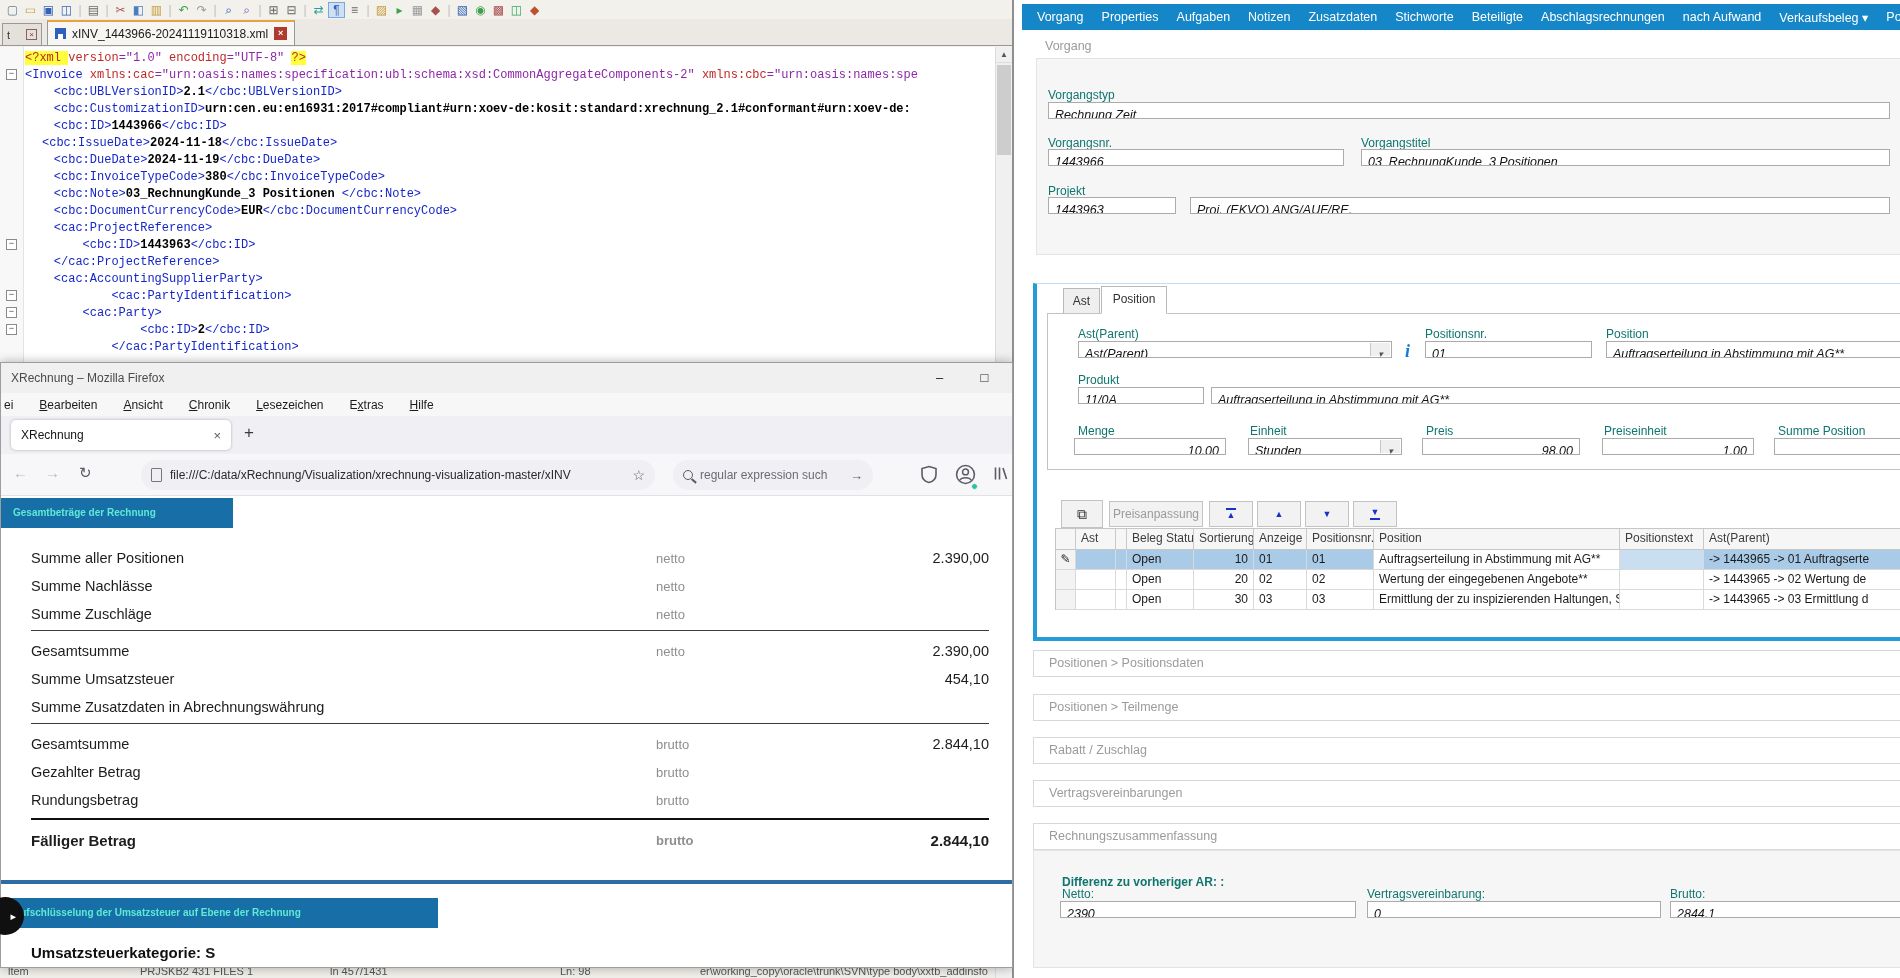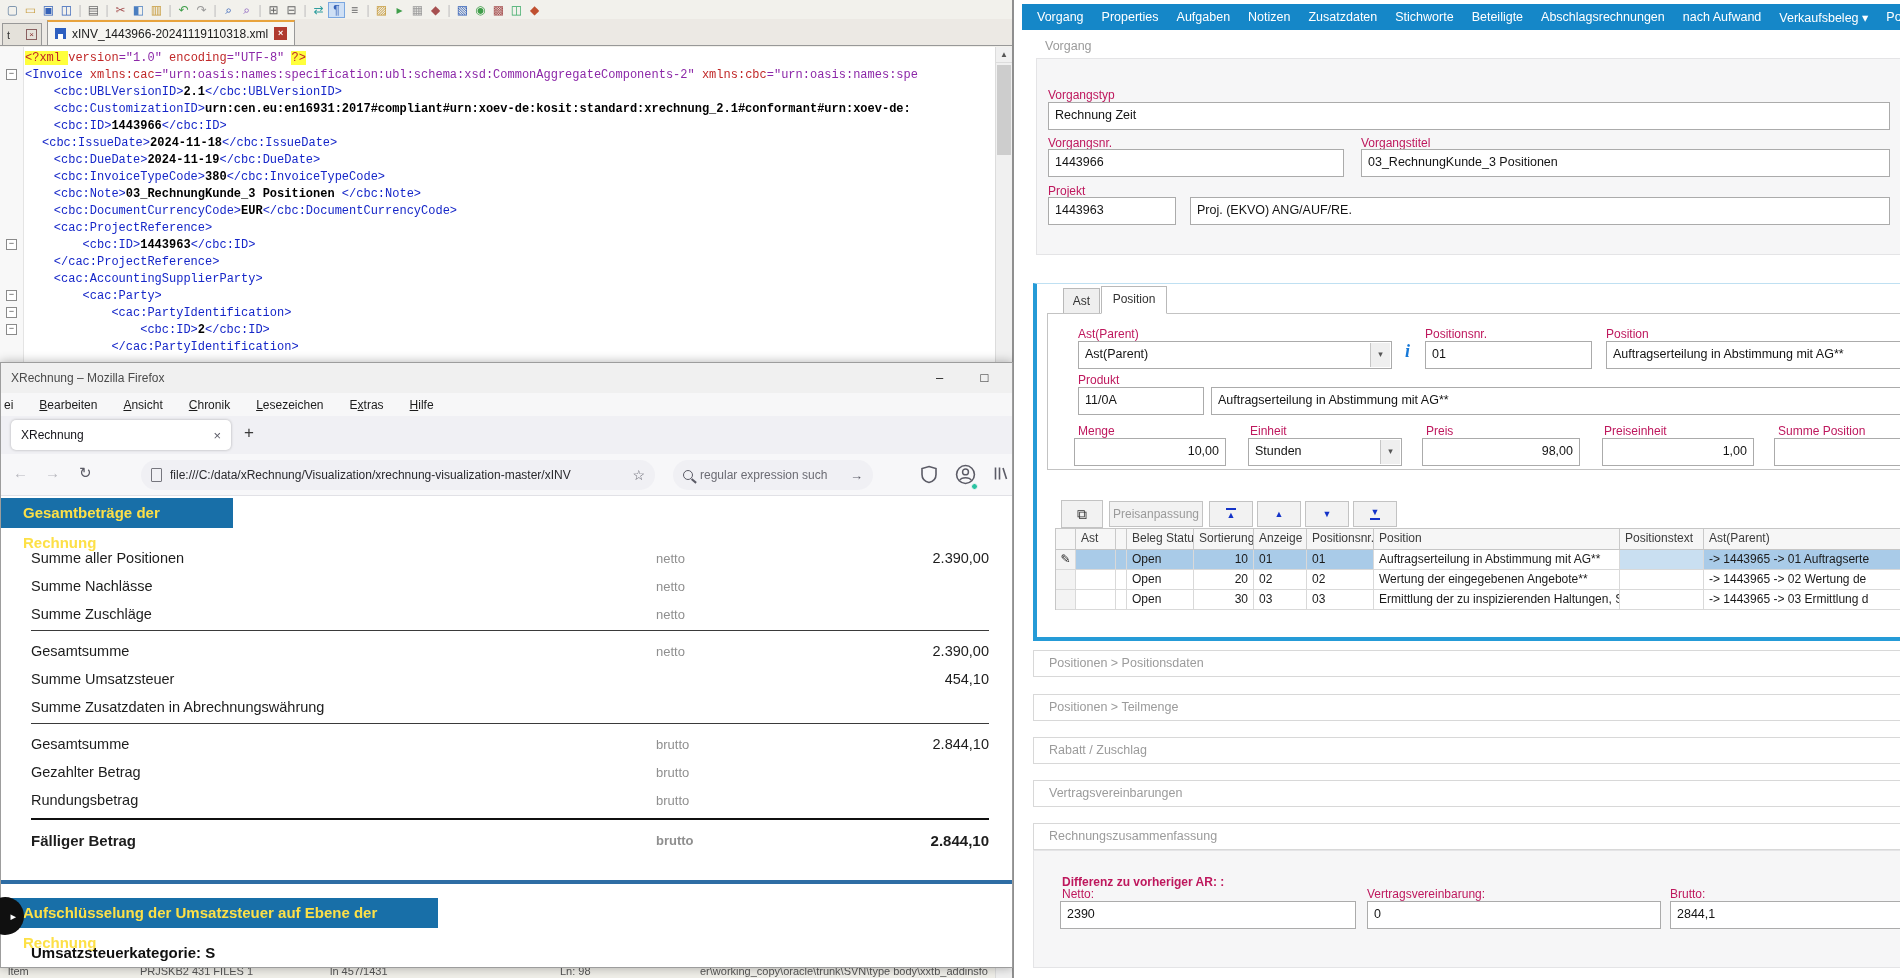--- a/index.html
+++ b/index.html
@@ -58,21 +58,21 @@
   .star { font-size:14px; color:#5b5b66; }
   .search-pill { position:absolute; left:672px; top:6px; width:200px; height:30px; background:#f0f0f4; border-radius:15px; display:flex; align-items:center; padding:0 10px; gap:7px; }
   .mag { width:10px; height:10px; border:1.5px solid #5b5b66; border-radius:50%; position:relative; flex:0 0 auto; }
   .mag::after { content:""; position:absolute; width:6px; height:1.5px; background:#5b5b66; right:-5px; bottom:-2px; transform:rotate(40deg); }
   .search-text { font-size:12px; color:#6b6b73; flex:1; white-space:nowrap; overflow:hidden; }
   .go-arrow { font-size:13px; color:#5b5b66; }
   .nav-ico { position:absolute; top:11px; }
   .green-dot { position:absolute; right:-2px; bottom:-1px; width:7px; height:7px; border-radius:50%; background:#2ac3a2; border:1px solid #f7f7f9; }
 
   .ff-content { position:absolute; left:0; top:133px; right:0; bottom:0; background:#fff; padding:0 23px 0 30px; overflow:hidden; }
-  .blue-hdr { height:30px; background:#186fa8; color:#fde047; font-weight:bold; font-size:15px; line-height:30px; padding-left:22px; margin-left:-30px; }
+  .blue-hdr { height:30px; background:#186fa8; color:#5eead4; font-weight:bold; font-size:10px; line-height:30px; padding-left:12px; margin-left:-30px; }
   .hdr1 { width:232px; margin-top:2px; }
   .hdr2 { width:437px; margin-top:14px; }
   .t-wrap { margin-top:16px; }
   .t-group.mt6 { margin-top:6px; }
   .t-row { height:28px; display:flex; align-items:center; font-size:14.5px; color:#1d1d1d; }
   .t-row.bold { font-weight:bold; font-size:15px; margin-top:6px; }
   .t-label { width:625px; }
   .t-unit { width:110px; color:#8f8f8f; font-size:13px; }
   .t-val { flex:1; text-align:right; }
   .hr { border:none; border-top:1px solid #3a3a3a; margin:2px 0; }
@@ -81,22 +81,22 @@
   .category { margin-top:16px; font-weight:bold; font-size:15px; color:#101010; }
 
   #blackdot { position:absolute; left:-14px; top:897px; width:38px; height:38px; border-radius:50%; background:#101010; z-index:60; color:#fff; font-size:11px; line-height:38px; text-align:right; padding-right:8px; }
 
   
   #erp { position:absolute; left:1013px; top:0; width:887px; height:978px; background:#fff; border-left:1px solid #8f8f8f; overflow:hidden; }
   .erp-tabbar { position:absolute; left:8px; right:0; top:4px; height:26px; background:#1587c8; display:flex; align-items:center; padding-left:6px; overflow:hidden; }
   .erp-tab { color:#fff; font-size:12.5px; padding:0 9px; white-space:nowrap; flex:0 0 auto; }
   .grp-label { position:absolute; color:#9b9b9b; font-size:12.5px; }
   .panel { position:absolute; background:#f6f6f7; border:1px solid #e4e4e6; }
-  .fld-label { position:absolute; color:#be185d; font-size:12px; white-space:nowrap; }
-  .inp { position:absolute; height:28px; background:#fff; border:1px solid #ababab; font-size:12.5px; color:#141414; line-height:24px; padding:0 6px; white-space:nowrap; overflow:hidden; }
+  .fld-label { position:absolute; color:#0f766e; font-size:12px; white-space:nowrap; }
+  .inp { position:absolute; height:17px; background:#fff; border:1px solid #ababab; font-size:12.5px; color:#141414; line-height:24px; padding:0 6px; white-space:nowrap; overflow:hidden;font-style:italic; }
   .inp.right { text-align:right; }
   .dd { padding-right:24px; }
   .dd-btn { position:absolute; right:1px; top:1px; bottom:1px; width:20px; background:#efefef; border-left:1px solid #c6c6c6; text-align:center; color:#555; font-size:9px; line-height:22px; }
   .focus-panel { position:absolute; left:19px; right:-4px; top:283px; height:358px; border-left:4px solid #259bd7; border-bottom:4px solid #259bd7; border-top:1px solid #bfe0f2; background:#fff; }
   .subtab { position:absolute; height:26px; border:1px solid #b9b9b9; background:#efefef; font-size:12px; color:#333; text-align:center; line-height:25px; z-index:1; }
   .subtab.active { background:#fff; border-bottom:1px solid #fff; height:28px; z-index:3; }
   .content-box { position:absolute; left:33px; right:-4px; top:313px; height:157px; border:1px solid #c3c3c3; background:#fff; z-index:2; }
   .info-i { position:absolute; font-family:"Liberation Serif",serif; font-style:italic; font-weight:bold; font-size:18px; color:#1779d8; z-index:4; }
   .btn { position:absolute; background:#f2f2f2; border:1px solid #c3c3c3; font-size:12px; color:#9b9b9b; display:flex; align-items:center; justify-content:center; z-index:4; }
   .btn.icon { color:#333; font-size:14px; }
@@ -186,22 +186,22 @@
         <div class="xline"><span style="padding-left: 28.8px;"><span class="x-t">&lt;cbc:ID&gt;</span><span class="x-c">1443966</span><span class="x-t">&lt;/cbc:ID&gt;</span></span></div>
         <div class="xline"><span style="padding-left: 17px;"><span class="x-t">&lt;cbc:IssueDate&gt;</span><span class="x-c">2024-11-18</span><span class="x-t">&lt;/cbc:IssueDate&gt;</span></span></div>
         <div class="xline"><span style="padding-left: 28.8px;"><span class="x-t">&lt;cbc:DueDate&gt;</span><span class="x-c">2024-11-19</span><span class="x-t">&lt;/cbc:DueDate&gt;</span></span></div>
         <div class="xline"><span style="padding-left: 28.8px;"><span class="x-t">&lt;cbc:InvoiceTypeCode&gt;</span><span class="x-c">380</span><span class="x-t">&lt;/cbc:InvoiceTypeCode&gt;</span></span></div>
         <div class="xline"><span style="padding-left: 28.8px;"><span class="x-t">&lt;cbc:Note&gt;</span><span class="x-c">03_RechnungKunde_3 Positionen </span><span class="x-t">&lt;/cbc:Note&gt;</span></span></div>
         <div class="xline"><span style="padding-left: 28.8px;"><span class="x-t">&lt;cbc:DocumentCurrencyCode&gt;</span><span class="x-c">EUR</span><span class="x-t">&lt;/cbc:DocumentCurrencyCode&gt;</span></span></div>
         <div class="xline"><span style="padding-left: 28.8px;"><span class="x-t">&lt;cac:ProjectReference&gt;</span></span></div>
         <div class="xline"><span style="padding-left: 57.6px;"><span class="x-t">&lt;cbc:ID&gt;</span><span class="x-c">1443963</span><span class="x-t">&lt;/cbc:ID&gt;</span></span></div>
         <div class="xline"><span style="padding-left: 28.8px;"><span class="x-t">&lt;/cac:ProjectReference&gt;</span></span></div>
         <div class="xline"><span style="padding-left: 28.8px;"><span class="x-t">&lt;cac:AccountingSupplierParty&gt;</span></span></div>
+        <div class="xline"><span style="padding-left: 86.4px;"><span class="x-t">&lt;cac:PartyIdentification&gt;</span></span></div>
         <div class="xline"><span style="padding-left: 57.6px;"><span class="x-t">&lt;cac:Party&gt;</span></span></div>
-        <div class="xline"><span style="padding-left: 86.4px;"><span class="x-t">&lt;cac:PartyIdentification&gt;</span></span></div>
         <div class="xline"><span style="padding-left: 115.2px;"><span class="x-t">&lt;cbc:ID&gt;</span><span class="x-c">2</span><span class="x-t">&lt;/cbc:ID&gt;</span></span></div>
         <div class="xline"><span style="padding-left: 86.4px;"><span class="x-t">&lt;/cac:PartyIdentification&gt;</span></span></div>
       </div>
   </div>
   <div class="npp-scroll">
     <div class="scroll-up">▲</div>
     <div class="scroll-thumb"></div>
   </div>
   <div class="npp-status">
       <span class="frag" style="left: 8px;">ltem</span>

